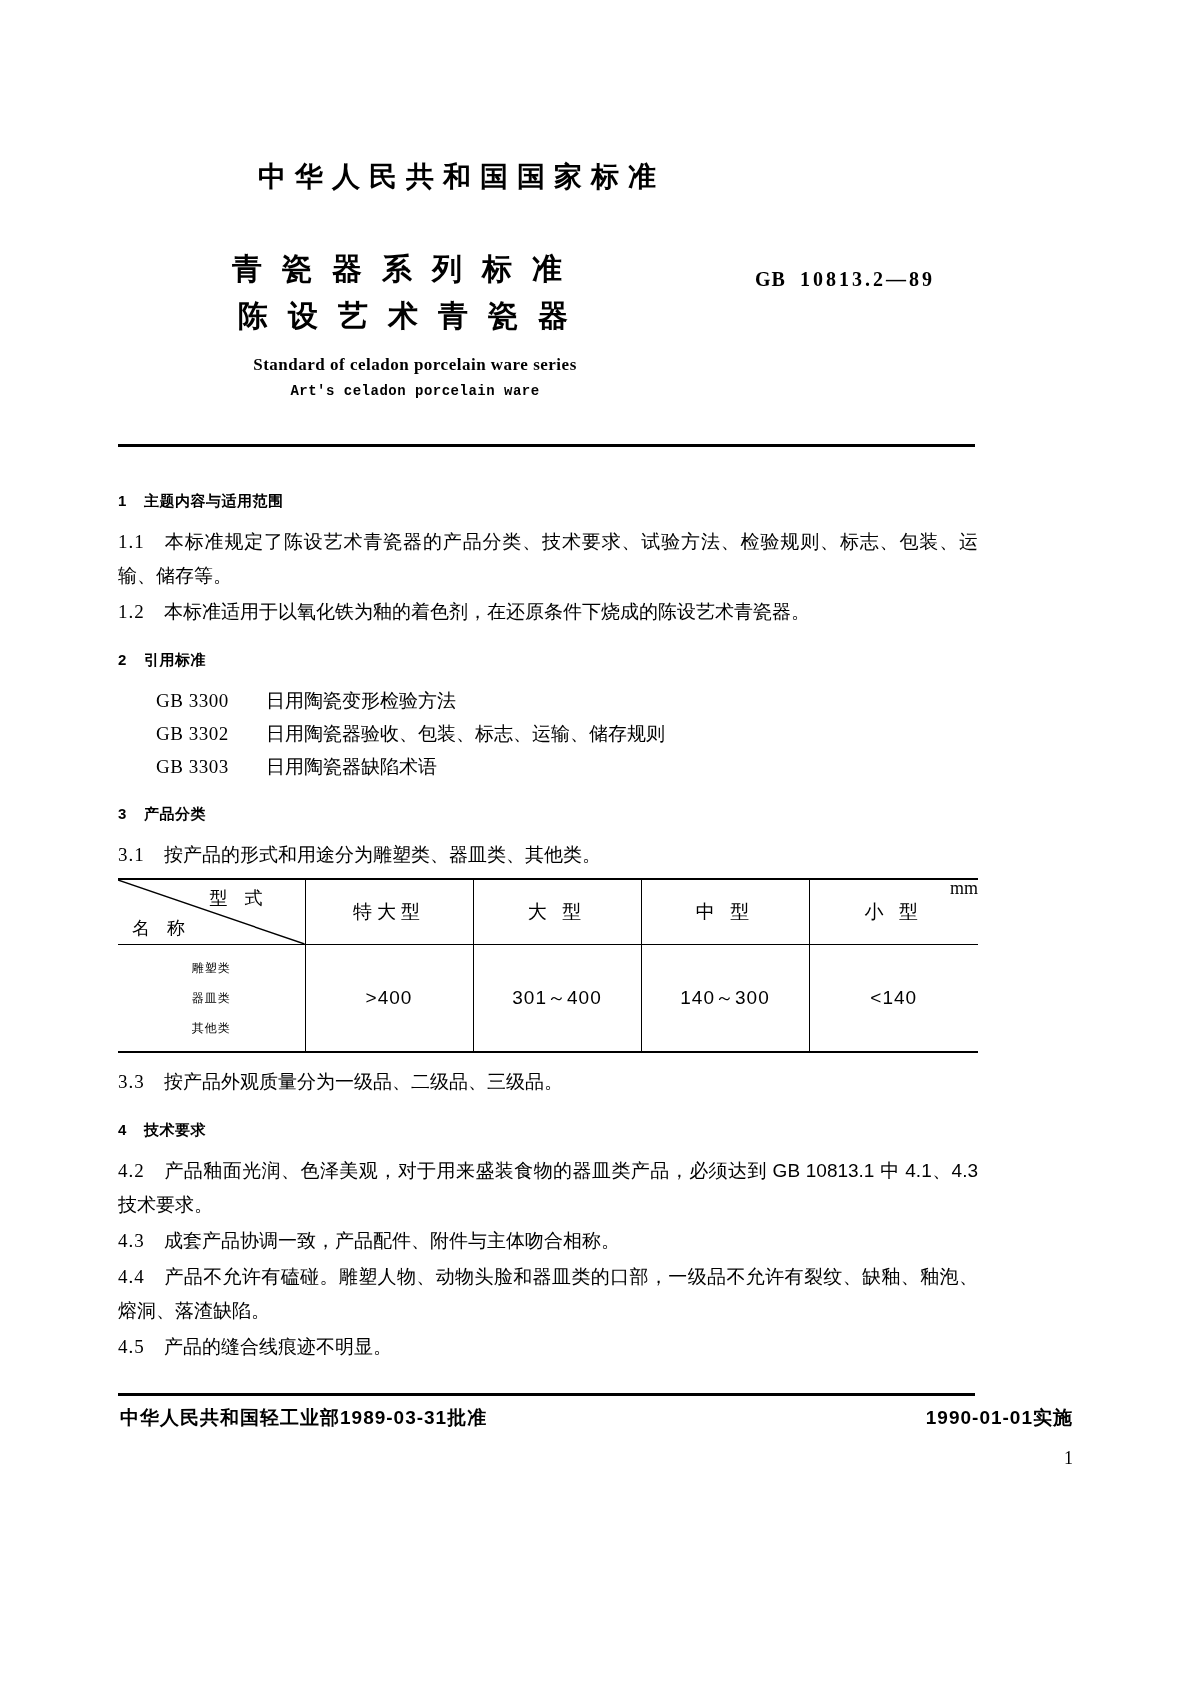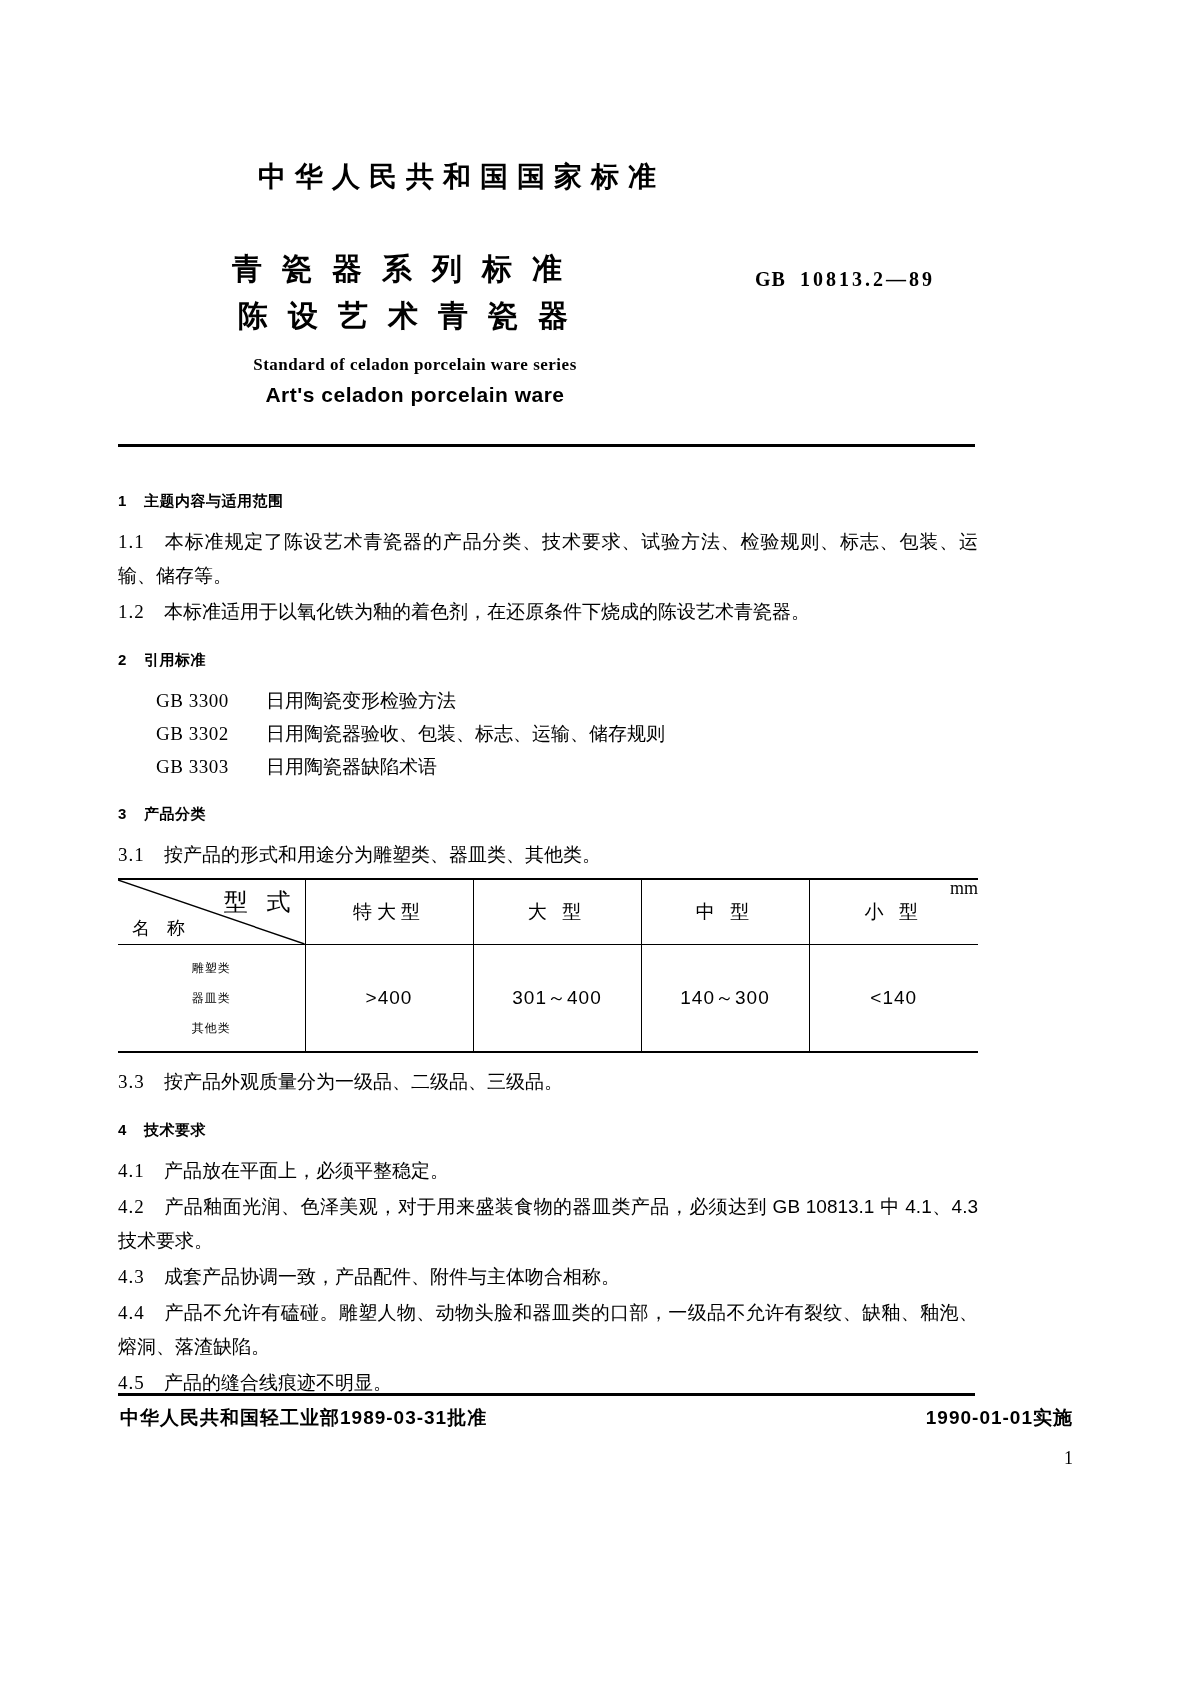--- a/index.html
+++ b/index.html
@@ -81,23 +81,23 @@
     font-weight: bold;
     font-size: 17px;
     letter-spacing: 0.5px;
   }
   .eng-title-2 {
     position: absolute;
     left: 0;
     top: 383px;
     width: 830px;
     text-align: center;
-    font-family: Liberation Sans, sans-serif;
-    font-weight: bold;
-    font-size: 21px;
+    font-family: Liberation Mono, monospace;
+    font-weight: bold;
+    font-size: 14px;
     letter-spacing: 0.5px;
   }
 
   .rule-top {
     position: absolute;
     left: 118px;
     top: 444px;
     width: 857px;
     height: 3px;
     background: #000000;
@@ -208,23 +208,23 @@
     height: 62px;
   }
   .corner-cell .diag {
     position: absolute;
     left: 0; top: 0;
     width: 100%;
     height: 100%;
   }
   .corner-cell .lbl-type {
     position: absolute;
-    right: 8px;
+    right: 36px;
     top: 6px;
-    font-size: 24px;
+    font-size: 18px;
     letter-spacing: 6px;
   }
   .corner-cell .lbl-name {
     position: absolute;
     left: 14px;
     bottom: 4px;
     font-size: 18px;
     letter-spacing: 6px;
   }
   .cat-stack {
@@ -373,23 +373,20 @@
     </div>
 
     <p class="para" style="margin-top:12px;">
       <span class="num">3.3</span><span>按产品外观质量分为一级品、二级品、三级品。</span>
     </p>
 
     <div class="sec-head">
       <span class="num">4</span><span>技术要求</span>
     </div>
     <p class="para">
-      <span class="num">4.1</span><span>产品放在平面上，必须平整稳定。</span>
-    </p>
-    <p class="para">
       <span class="num">4.2</span><span>产品釉面光润、色泽美观，对于用来盛装食物的器皿类产品，必须达到 GB 10813.1 中 4.1、4.3 技术要求。</span>
     </p>
     <p class="para">
       <span class="num">4.3</span><span>成套产品协调一致，产品配件、附件与主体吻合相称。</span>
     </p>
     <p class="para">
       <span class="num">4.4</span><span>产品不允许有磕碰。雕塑人物、动物头脸和器皿类的口部，一级品不允许有裂纹、缺釉、釉泡、熔洞、落渣缺陷。</span>
     </p>
     <p class="para">
       <span class="num">4.5</span><span>产品的缝合线痕迹不明显。</span>

